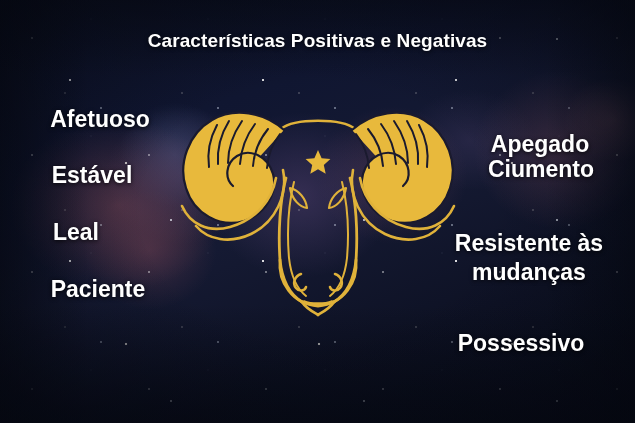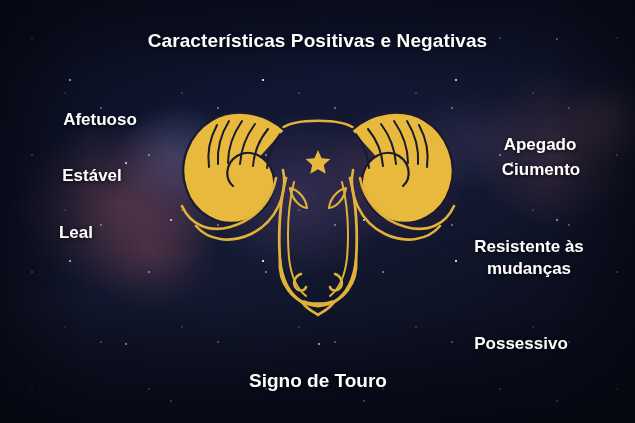--- a/index.html
+++ b/index.html
@@ -86,21 +86,21 @@
     color: #ffffff;
     font-size: 19px;
     font-weight: bold;
     letter-spacing: 0.1px;
     text-shadow: 0 1px 4px rgba(0,0,0,0.8);
     white-space: nowrap;
   }
   .trait {
     position: absolute;
     color: #ffffff;
-    font-size: 17px;
+    font-size: 23px;
     font-weight: bold;
     text-shadow: 0 1px 4px rgba(0,0,0,0.85);
     white-space: nowrap;
     line-height: 1.28;
     text-align: center;
     transform: translate(-50%, -50%);
   }
   .trait.multi { white-space: normal; width: 180px; }
   #caption {
     position: absolute;
@@ -198,21 +198,21 @@
     </g>
 
     <path fill="#e8b93c" stroke="none" d="M150 68 L153.6 76.2 L162.4 77.1 L155.8 83.1 L157.7 91.8 L150 87.2 L142.3 91.8 L144.2 83.1 L137.6 77.1 L146.4 76.2 Z"></path>
   </svg>
 
   <div id="title">Características Positivas e Negativas</div>
 
   <div class="trait" style="left:100px; top:120px;">Afetuoso</div>
   <div class="trait" style="left:92px;  top:176px;">Estável</div>
   <div class="trait" style="left:76px;  top:233px;">Leal</div>
+  <div class="trait" style="left:98px;  top:290px;">Paciente</div>
 
   <div class="trait" style="left:540px; top:109px;margin-top:36px;">Apegado</div>
   <div class="trait" style="left:541px; top:170px;">Ciumento</div>
   <div class="trait multi" style="left:529px; top:258px;">Resistente às mudanças</div>
   <div class="trait" style="left:521px; top:344px;text-align:center;">Possessivo</div>
 
-  <div id="caption">Signo de Touro</div>
 
 </div>
 
 </body></html>

